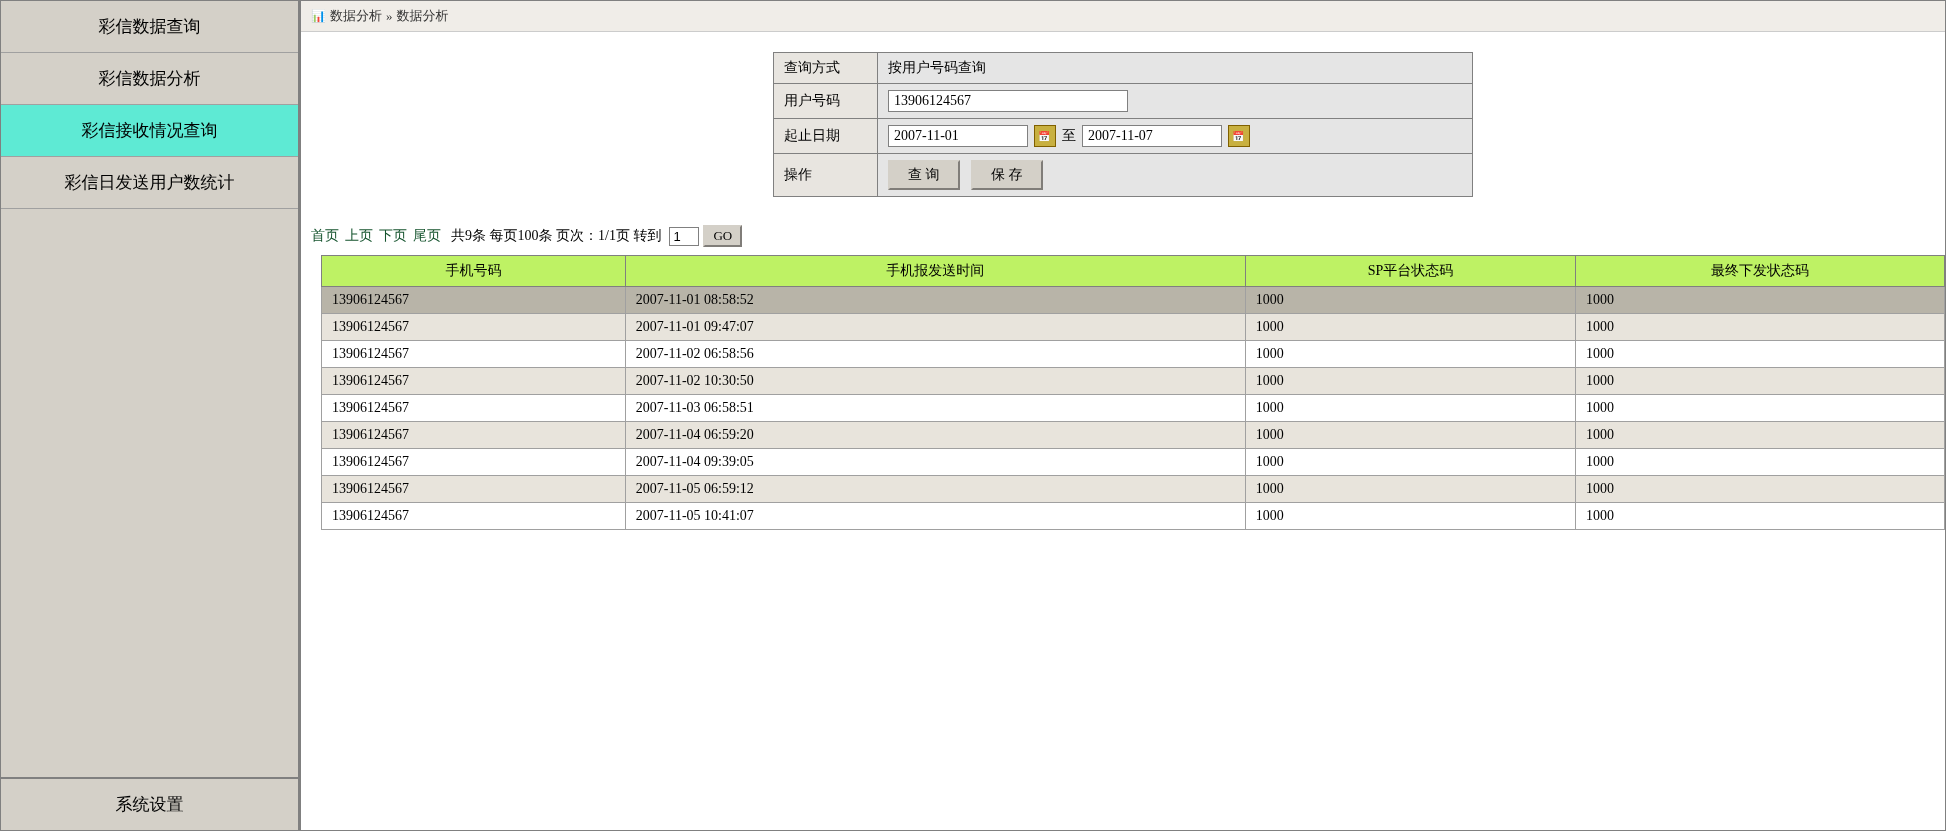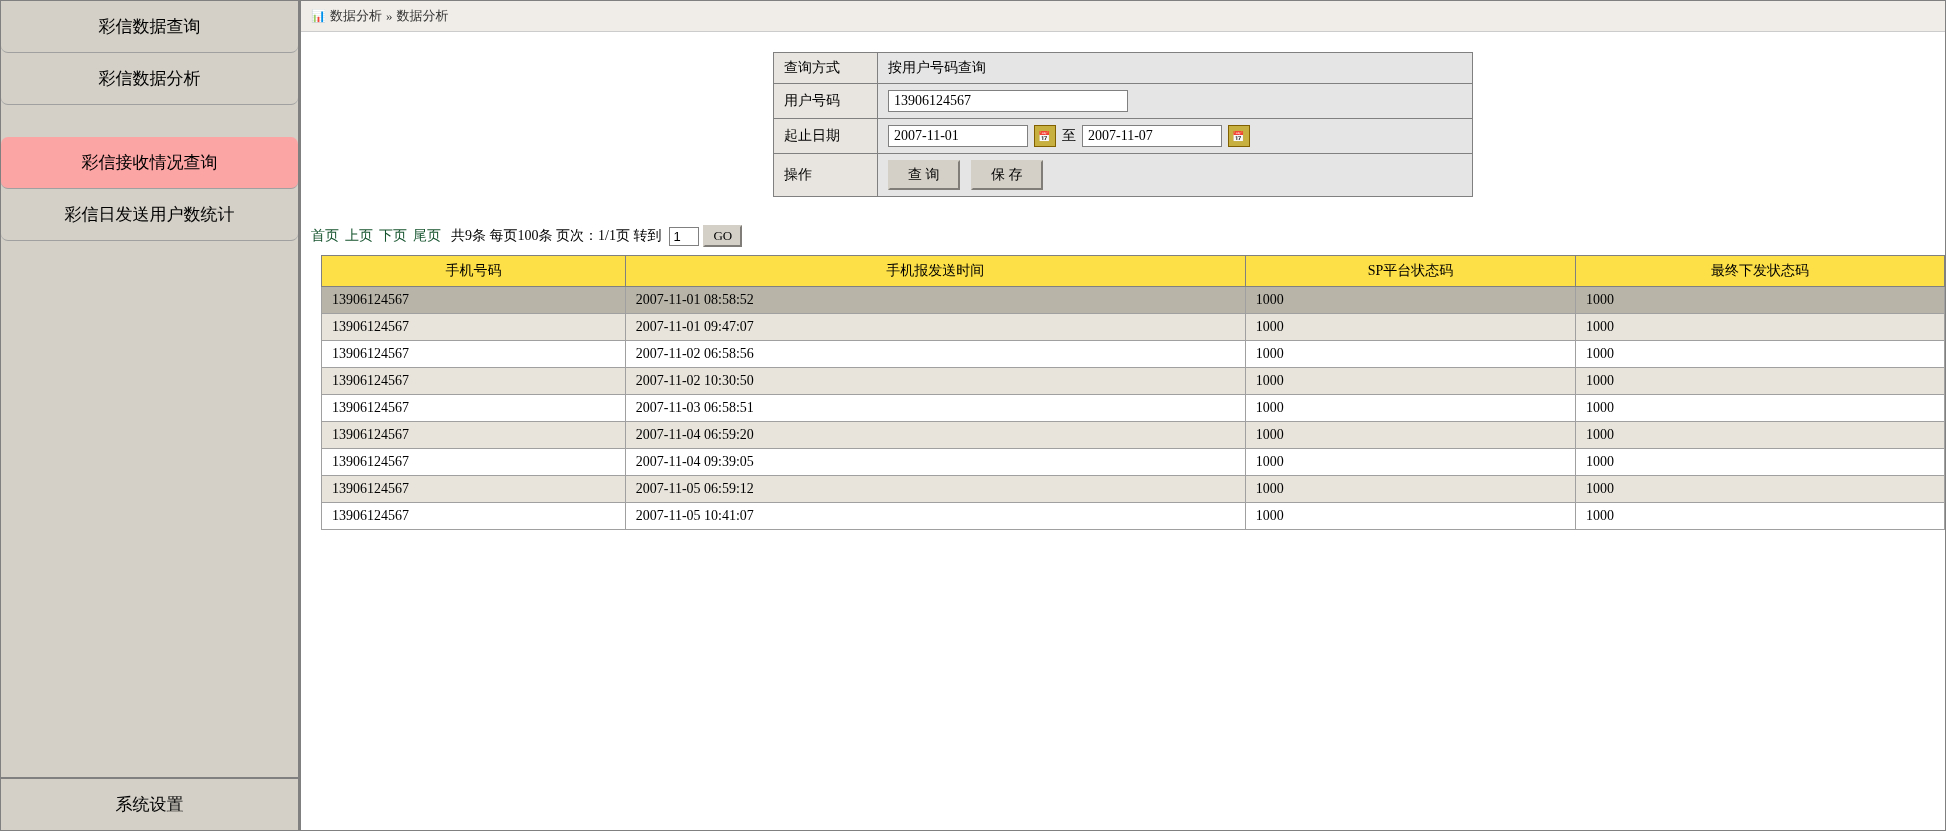--- a/index.html
+++ b/index.html
@@ -26,25 +26,23 @@
       flex-direction: column;
     }
     .sidebar-item {
       padding: 14px 10px;
       text-align: center;
       font-size: 17px;
       color: #000;
       border-bottom: 1px solid #a0a0a0;
       cursor: pointer;
       background: #d4d0c8;
-      border-radius: 7px;
     }
     .sidebar-item.active {
-      background: #fca5a5;
-      margin-top: 32px;
+      background: #5eead4;
     }
     .sidebar-spacer {
       flex: 1;
     }
     .sidebar-bottom {
       padding: 14px 10px;
       text-align: center;
       font-size: 17px;
       color: #000;
       border-top: 2px solid #808080;
@@ -173,21 +171,21 @@
       font-family: SimSun, '宋体', serif;
       cursor: pointer;
     }
     
     .data-table {
       border-collapse: collapse;
       width: 100%;
       margin: 0 10px;
     }
     .data-table th {
-      background: #fde047;
+      background: #bef264;
       border: 1px solid #808080;
       padding: 6px 10px;
       font-size: 14px;
       font-weight: normal;
       text-align: center;
     }
     .data-table td {
       border: 1px solid #a0a0a0;
       padding: 5px 10px;
       font-size: 14px;

